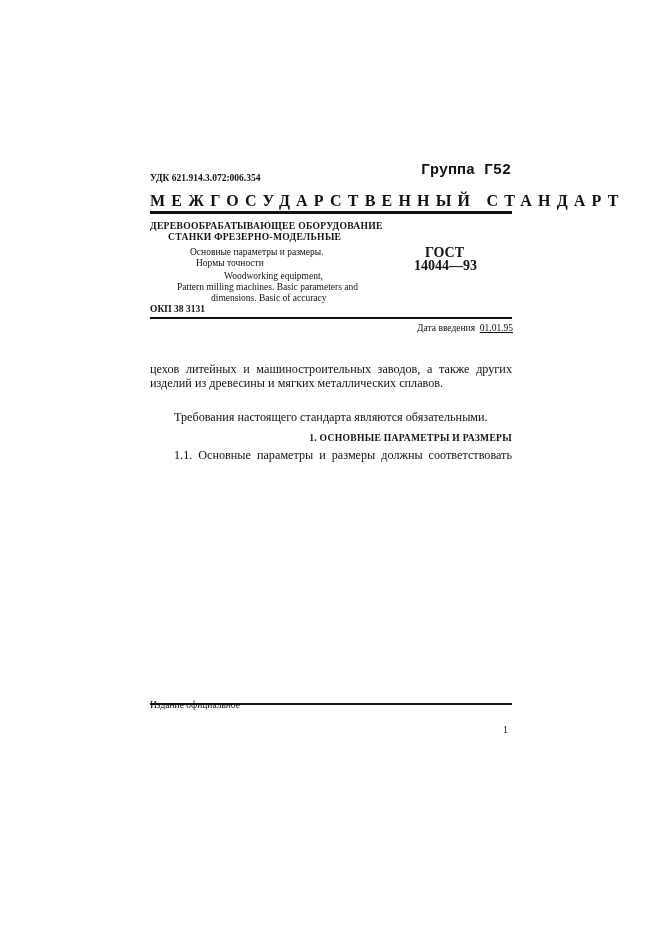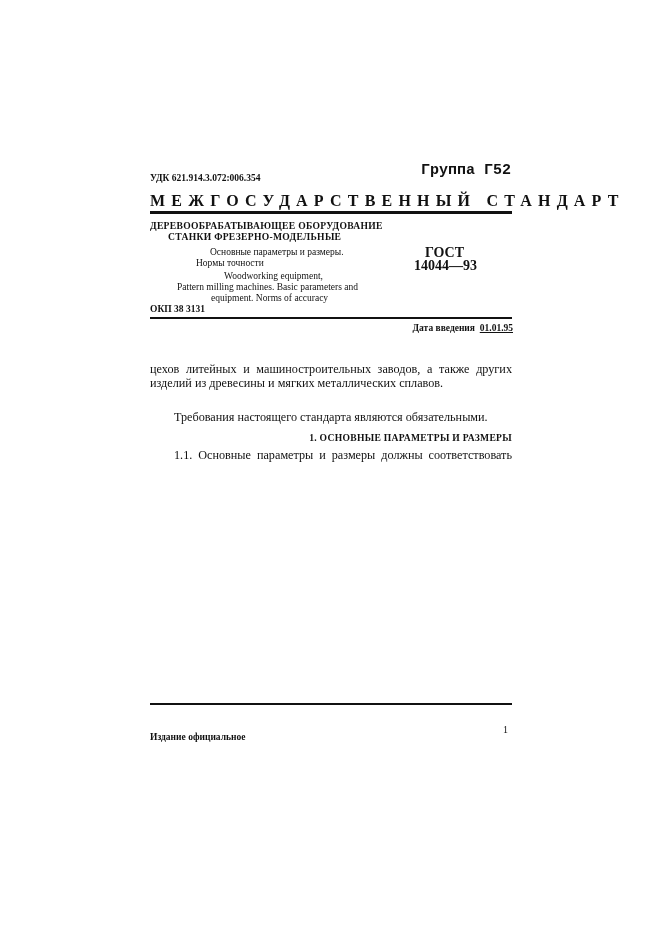--- a/index.html
+++ b/index.html
@@ -9,57 +9,57 @@
     .udk { left: 150px; top: 173px; font-size: 9.5px; font-weight: bold; }
     .group { right: 150px; top: 162px; font-size: 15px; font-weight: bold; font-family: Liberation Mono, monospace; }
     .title { left: 150px; top: 192px; width: 362px; font-size: 16px; font-weight: bold;
              letter-spacing: 6.2px; }
     .rule { position: absolute; left: 150px; width: 362px; background: #111; }
     .rule.thick { top: 211px; height: 3px; }
     .rule.mid { top: 317px; height: 2px; }
     .rule.foot { top: 703px; height: 2px; }
     .caps1 { left: 150px; top: 220px; font-size: 9.6px; font-weight: bold; letter-spacing: 0.3px; }
     .caps2 { left: 168px; top: 231px; font-size: 9.6px; font-weight: bold; letter-spacing: 0.3px; }
-    .sub1 { left: 180px; top: 247px; font-size: 9.5px; padding-left: 30px; }
+    .sub1 { left: 160px; top: 247px; font-size: 9.5px; padding-left: 30px; }
     .sub2 { left: 196px; top: 258px; font-size: 9.5px; }
     .gost1 { left: 425px; top: 245px; font-size: 14px; font-weight: bold; }
     .gost2 { left: 414px; top: 258px; font-size: 14px; font-weight: bold; }
     .en1 { left: 224px; top: 271px; font-size: 9.5px; }
     .en2 { left: 177px; top: 282px; font-size: 9.5px; }
     .en3 { left: 211px; top: 293px; font-size: 9.5px; }
     .okp { left: 150px; top: 304px; font-size: 9.5px; font-weight: bold; }
-    .date { right: 148px; top: 323px; font-size: 9.5px; font-weight: bold; }
+    .date { right: 148px; top: 323px; font-size: 9.5px; font-weight: normal; }
     .date u { text-decoration: underline; }
     .para { left: 150px; width: 362px; font-size: 12.2px; line-height: 14px; white-space: normal; text-align: justify; }
     .p1 { top: 362px; text-indent: 24px; }
     .p2 { top: 410px; text-indent: 24px; }
     .section { left: 150px; width: 362px; top: 432px; font-size: 9.6px; font-weight: bold; text-align: right; letter-spacing: 0.3px; }
     .p3 { top: 448px; text-indent: 24px; }
-    .edition { left: 150px; top: 732px; font-size: 9.5px; font-weight: bold; text-align: right; }
+    .edition { left: 150px; top: 700px; font-size: 9.5px; font-weight: normal; text-align: right; }
     .pagenum { left: 503px; top: 724px; font-size: 10px; }
     .line { display: block; }
     .justify-line { display: block; text-align: justify; text-align-last: justify; }
   </style>
 </head>
 <body>
 
 <div class="abs udk">УДК 621.914.3.072:006.354</div>
 <div class="abs group">Группа Г52</div>
 <div class="abs title">МЕЖГОСУДАРСТВЕННЫЙ СТАНДАРТ</div>
 <div class="rule thick"></div>
 
 <div class="abs caps1">ДЕРЕВООБРАБАТЫВАЮЩЕЕ ОБОРУДОВАНИЕ</div>
 <div class="abs caps2">СТАНКИ ФРЕЗЕРНО-МОДЕЛЬНЫЕ</div>
 <div class="abs sub1">Основные параметры и размеры.</div>
 <div class="abs sub2">Нормы точности</div>
 <div class="abs gost1">ГОСТ</div>
 <div class="abs gost2">14044—93</div>
 <div class="abs en1">Woodworking equipment,</div>
 <div class="abs en2">Pattern milling machines. Basic parameters and</div>
-<div class="abs en3">equipment. Norms of accuracy</div>
+<div class="abs en3">dimensions. Basic of accuracy</div>
 <div class="abs okp">ОКП 38 3131</div>
 <div class="rule mid"></div>
 
 <div class="abs date">
   <span>Дата введения</span>&nbsp;
   <u>01.01.95</u>
 </div>
 
 <div class="abs para p1">
   <span class="justify-line" style="text-indent:0">цехов литейных и машиностроительных заводов, а также других</span>

